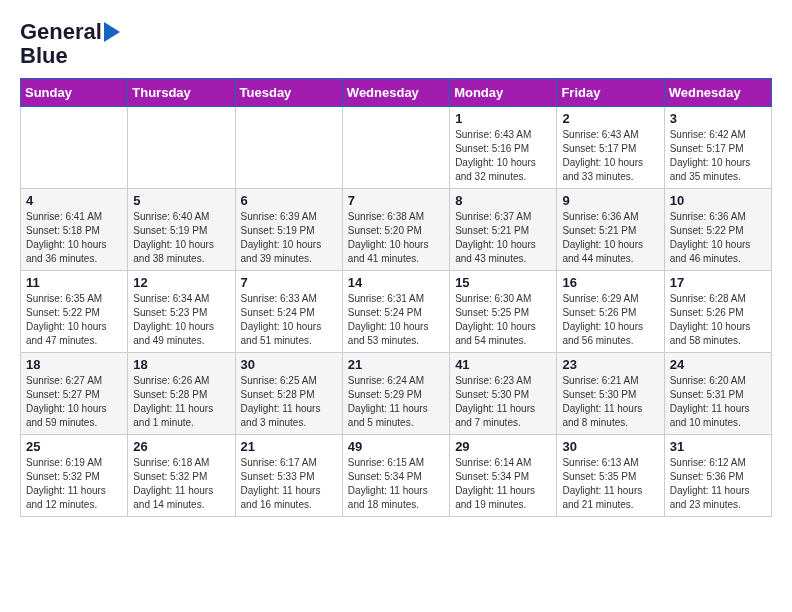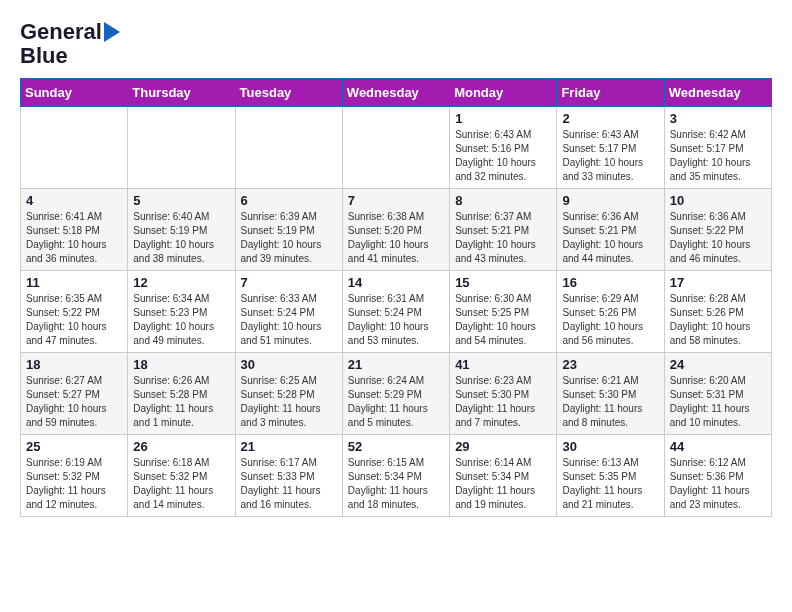--- a/index.html
+++ b/index.html
@@ -241,30 +241,30 @@
         </td>
         <td>
           <span class="day-number">26</span>
           <div class="day-detail">Sunrise: 6:18 AM<br>Sunset: 5:32 PM<br>Daylight: 11 hours<br>and 14 minutes.</div>
         </td>
         <td>
           <span class="day-number">21</span>
           <div class="day-detail">Sunrise: 6:17 AM<br>Sunset: 5:33 PM<br>Daylight: 11 hours<br>and 16 minutes.</div>
         </td>
         <td>
-          <span class="day-number">52</span>
+          <span class="day-number">49</span>
           <div class="day-detail">Sunrise: 6:15 AM<br>Sunset: 5:34 PM<br>Daylight: 11 hours<br>and 18 minutes.</div>
         </td>
         <td>
           <span class="day-number">29</span>
           <div class="day-detail">Sunrise: 6:14 AM<br>Sunset: 5:34 PM<br>Daylight: 11 hours<br>and 19 minutes.</div>
         </td>
         <td>
           <span class="day-number">30</span>
           <div class="day-detail">Sunrise: 6:13 AM<br>Sunset: 5:35 PM<br>Daylight: 11 hours<br>and 21 minutes.</div>
         </td>
         <td>
-          <span class="day-number">44</span>
+          <span class="day-number">31</span>
           <div class="day-detail">Sunrise: 6:12 AM<br>Sunset: 5:36 PM<br>Daylight: 11 hours<br>and 23 minutes.</div>
         </td>
       </tr>
     </tbody>
 </table>
 
 </body></html>

